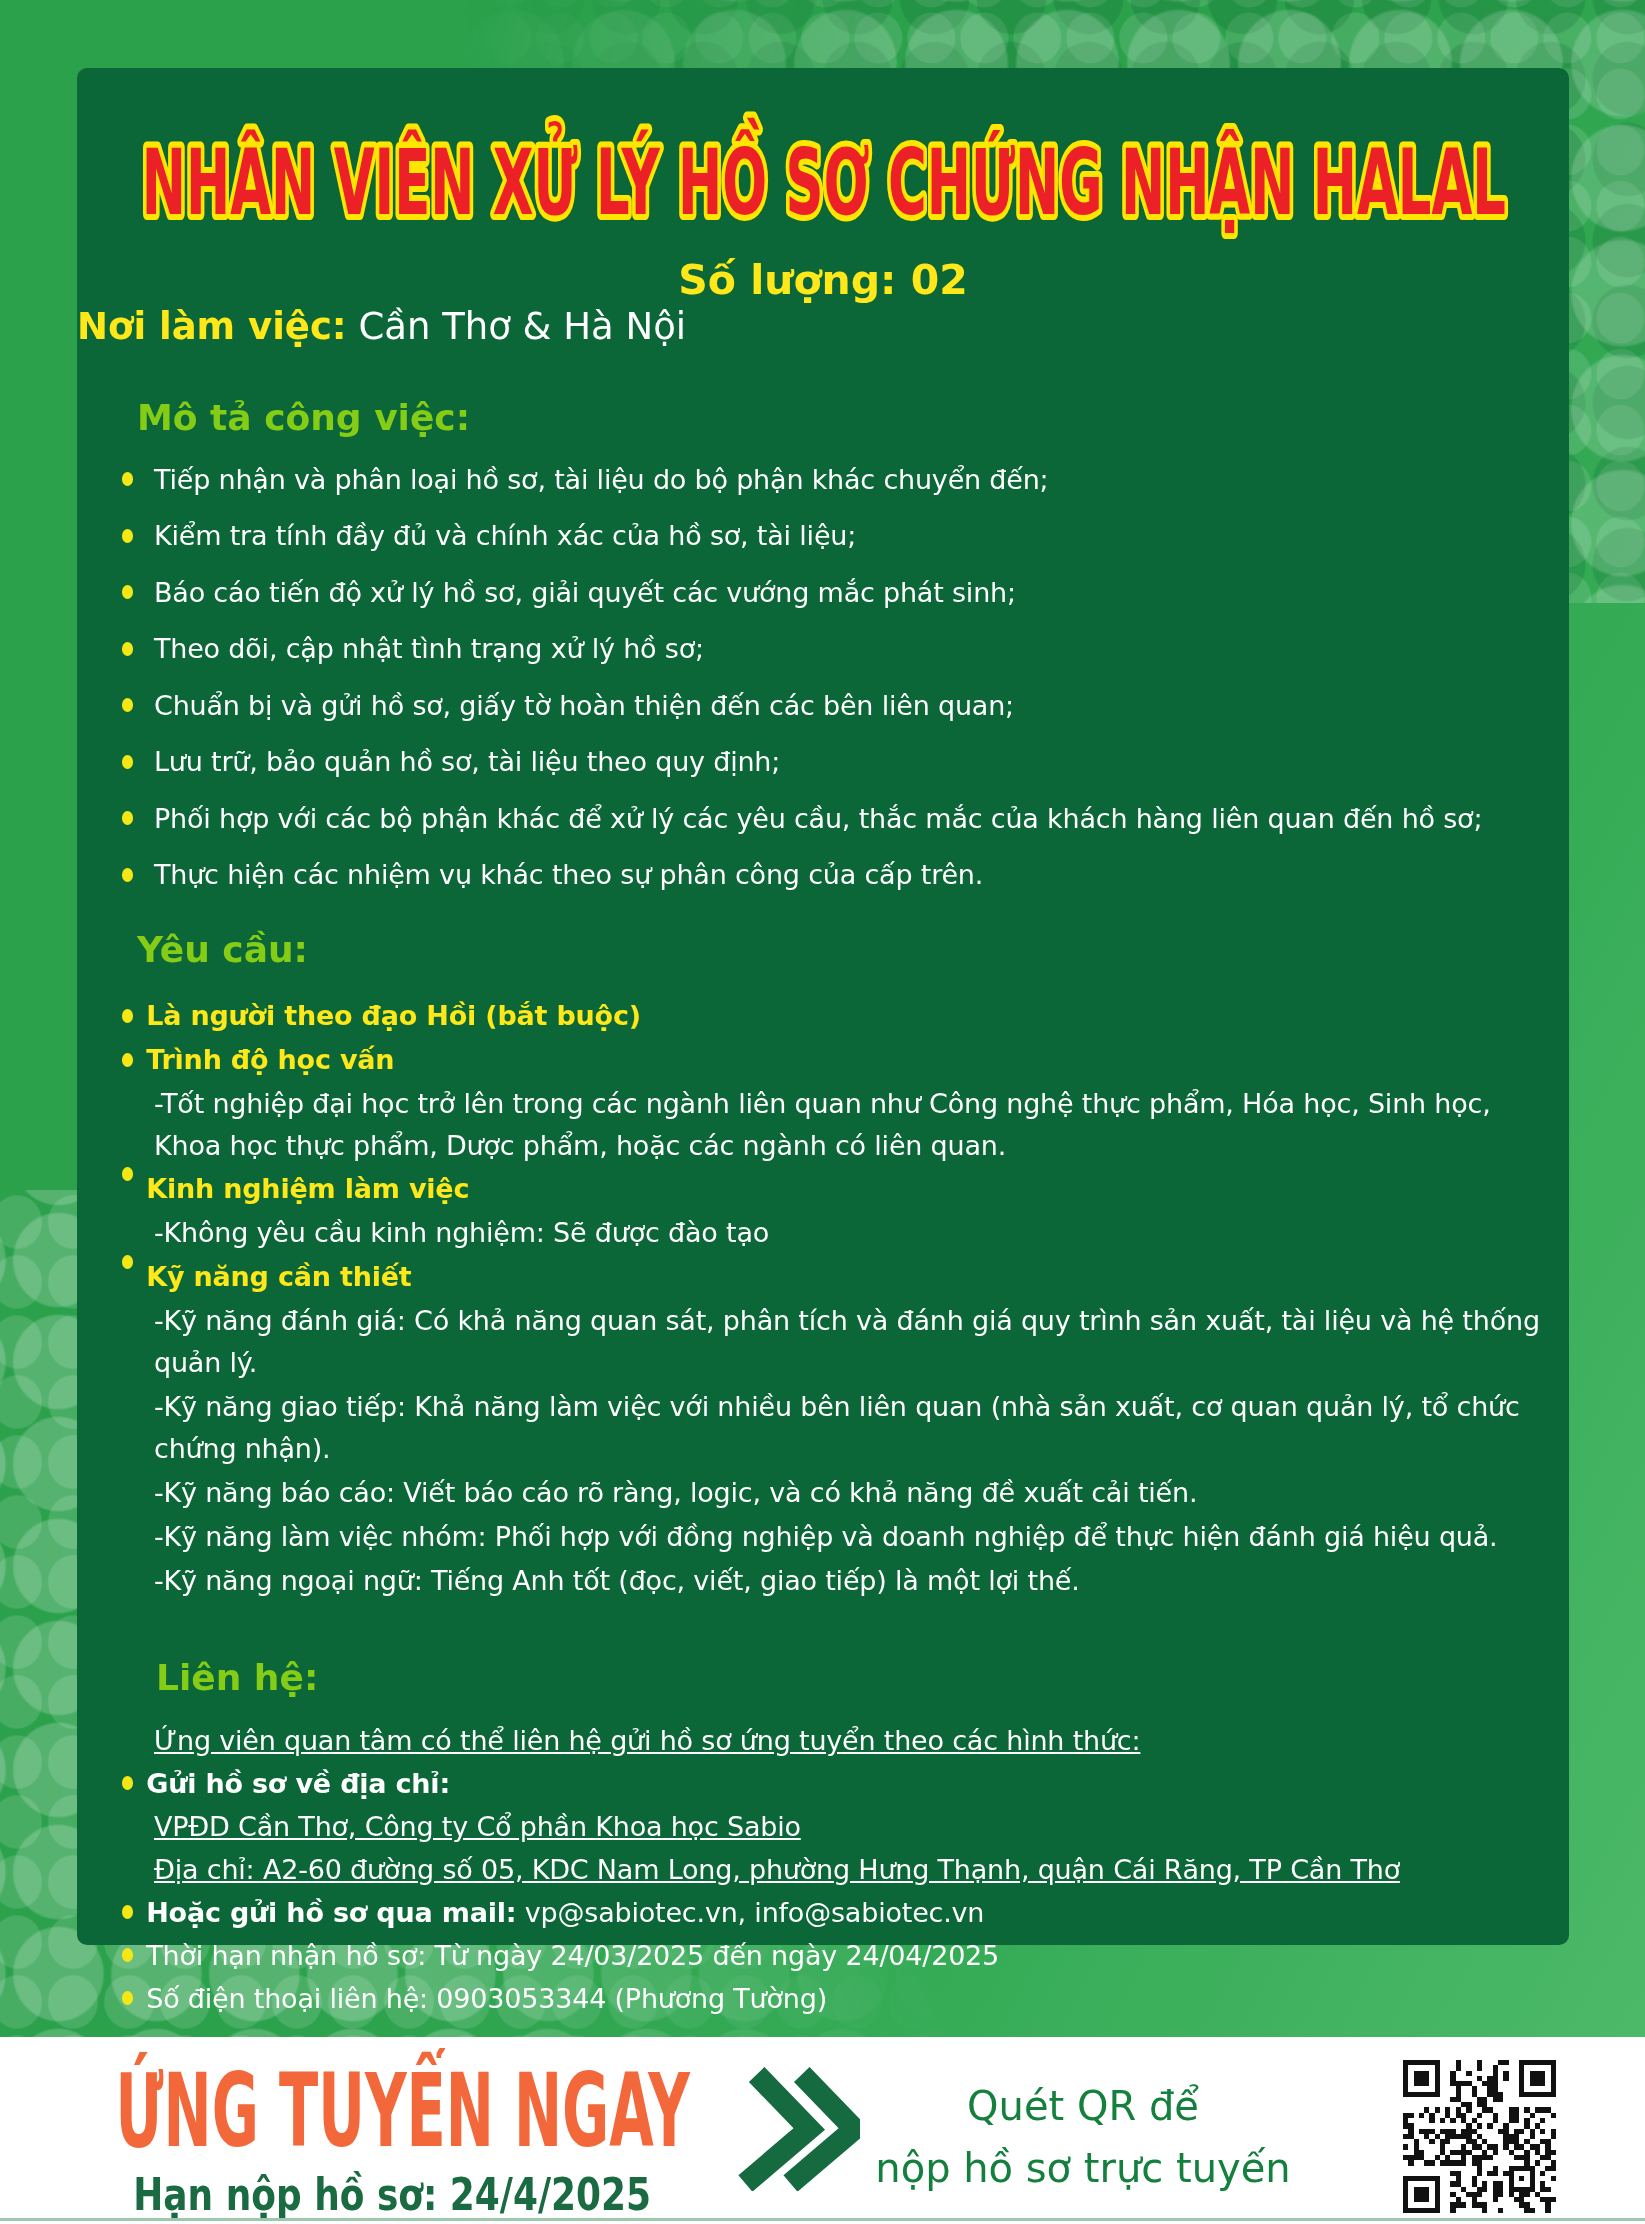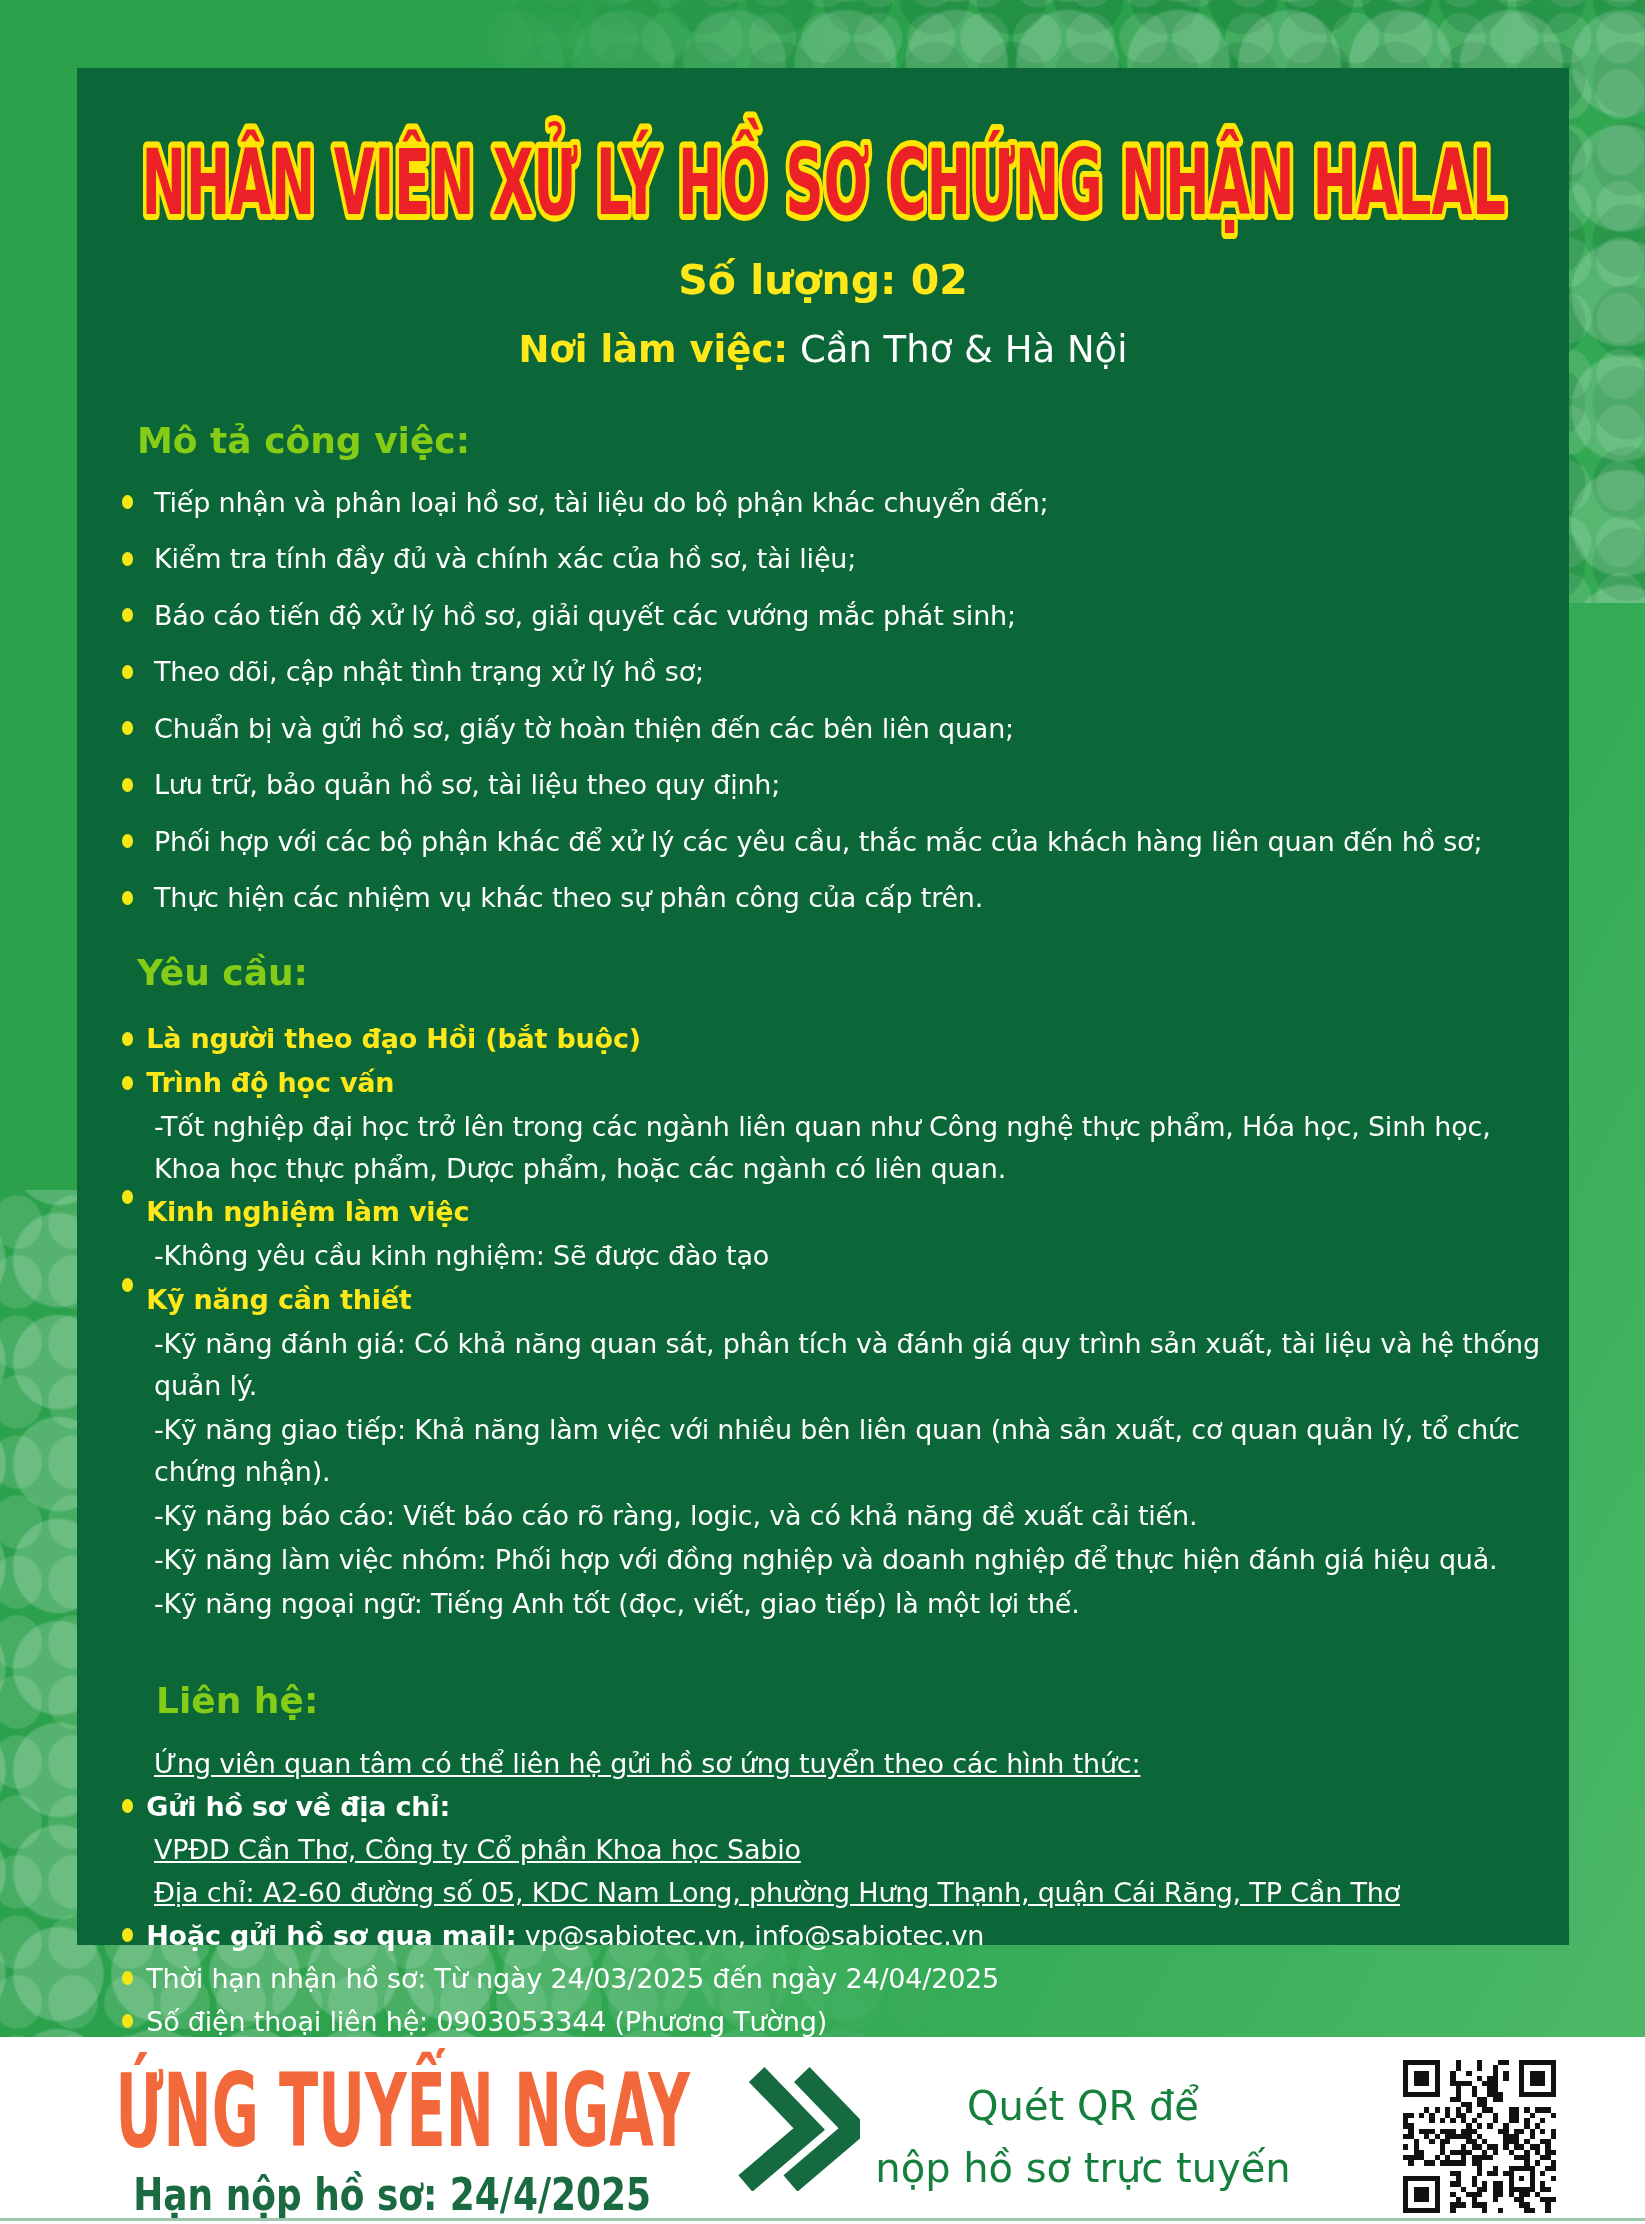--- a/index.html
+++ b/index.html
@@ -31,34 +31,34 @@
       radial-gradient(closest-side,rgba(255,255,255,.13) 0 86%,transparent 92%);
     background-size:98px 102px,56px 60px;
     background-position:9.4px 19px,45px 62px;
     -webkit-mask-image:linear-gradient(66deg,#000 0 30%,transparent 64%);
     mask-image:linear-gradient(66deg,#000 0 30%,transparent 64%);
   }
   
   .card{
     position:absolute;left:77px;top:68px;width:1492px;height:1877px;
     background:#0B6638;color:#ffffff;
-    padding:0;box-sizing:border-box;
+    padding:0;box-sizing:border-box;border-radius:10px;
   }
   .title-svg{display:block;margin:41px auto 0 auto;}
   .title-svg text{
     font-family:"DejaVu Sans","Liberation Sans",sans-serif;
     font-weight:bold;
     paint-order:stroke fill;
     stroke-linejoin:round;
   }
   .quantity{
     text-align:center;color:#FFE81A;font-weight:bold;font-size:41px;margin-top:3.8px;
   }
   .workline{
-    text-align:center;font-size:37px;margin-top:24px;
+    text-align:left;font-size:37px;margin-top:1px;
   }
   .workline .lbl{color:#FFE81A;font-weight:bold;}
   .workline .val{color:#ffffff;font-weight:normal;}
   .section-heading{
     color:#84cc16;font-weight:bold;font-size:36px;margin:0;
   }
   .card-inner{padding:0 28px 0 43px;}
   
   .jd-heading{margin:49px 0 26px 17px;}
   ul.jd-list{list-style:none;margin:0;padding:0;font-size:27px;letter-spacing:-0.2px;}

